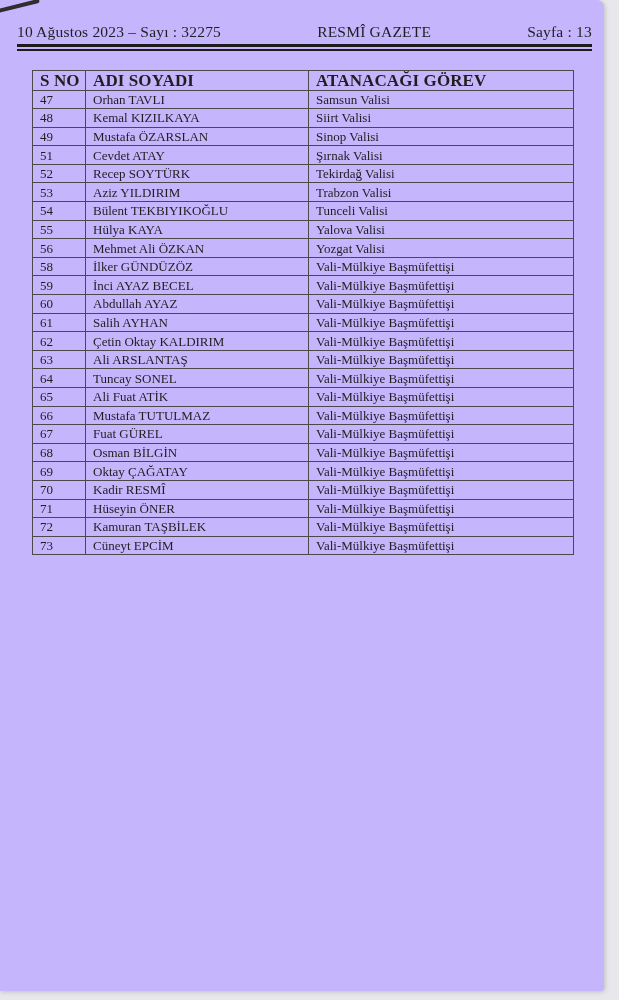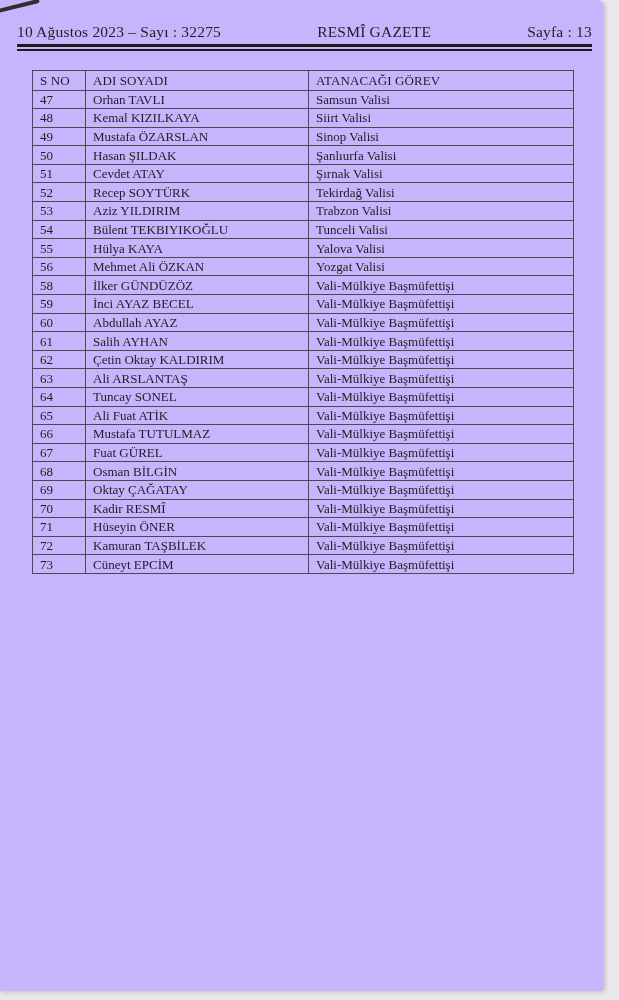--- a/index.html
+++ b/index.html
@@ -70,22 +70,22 @@
     border: 1px solid #4a4a4a;
     padding: 1px 6px 1px 7px;
     text-align: left;
     vertical-align: middle;
     height: 15.6px;
     line-height: 15px;
     overflow: hidden;
     white-space: nowrap;
   }
   table.appointments th {
-    font-weight: normal;
-    font-size: 13px;
+    font-weight: bold;
+    font-size: 17px;
     letter-spacing: 0.1px;
     height: 16.5px;
   }
   col.c-sno  { width: 53px;  }
   col.c-name { width: 223px; }
   col.c-role { width: 265px; }
 </style>
 </head>
 <body>
 
@@ -124,25 +124,20 @@
           <td>48</td>
           <td>Kemal KIZILKAYA</td>
           <td>Siirt Valisi</td>
         </tr>
         <tr>
           <td>49</td>
           <td>Mustafa ÖZARSLAN</td>
           <td>Sinop Valisi</td>
         </tr>
         <tr>
-          <td>50</td>
-          <td>Hasan ŞILDAK</td>
-          <td>Şanlıurfa Valisi</td>
-        </tr>
-        <tr>
           <td>51</td>
           <td>Cevdet ATAY</td>
           <td>Şırnak Valisi</td>
         </tr>
         <tr>
           <td>52</td>
           <td>Recep SOYTÜRK</td>
           <td>Tekirdağ Valisi</td>
         </tr>
         <tr>

